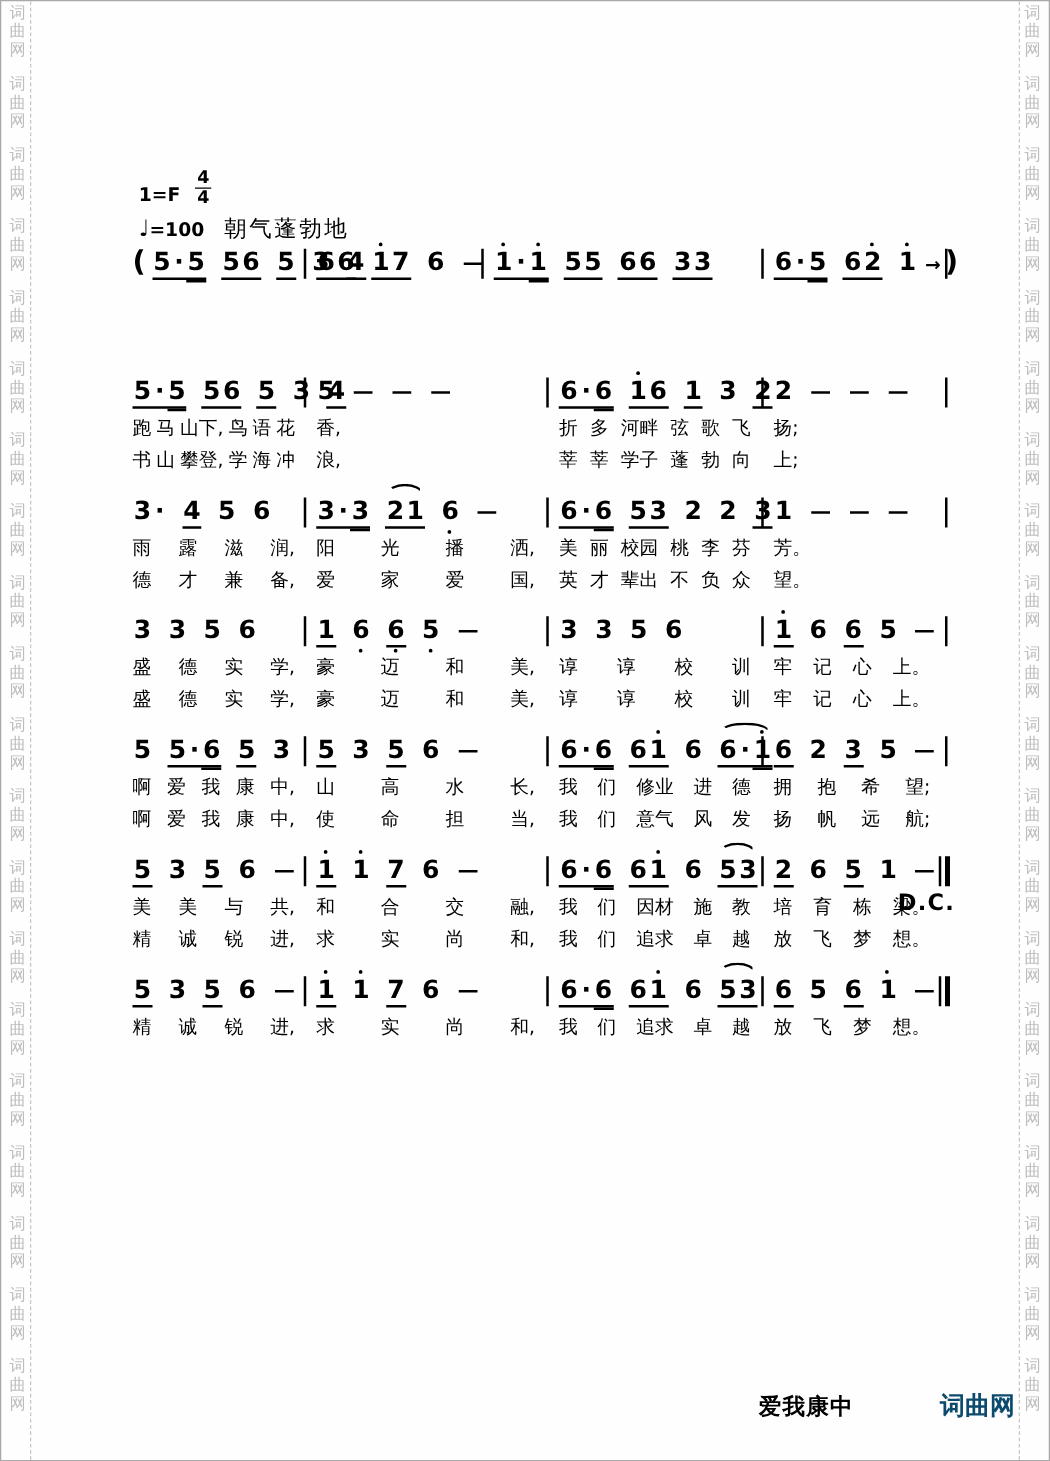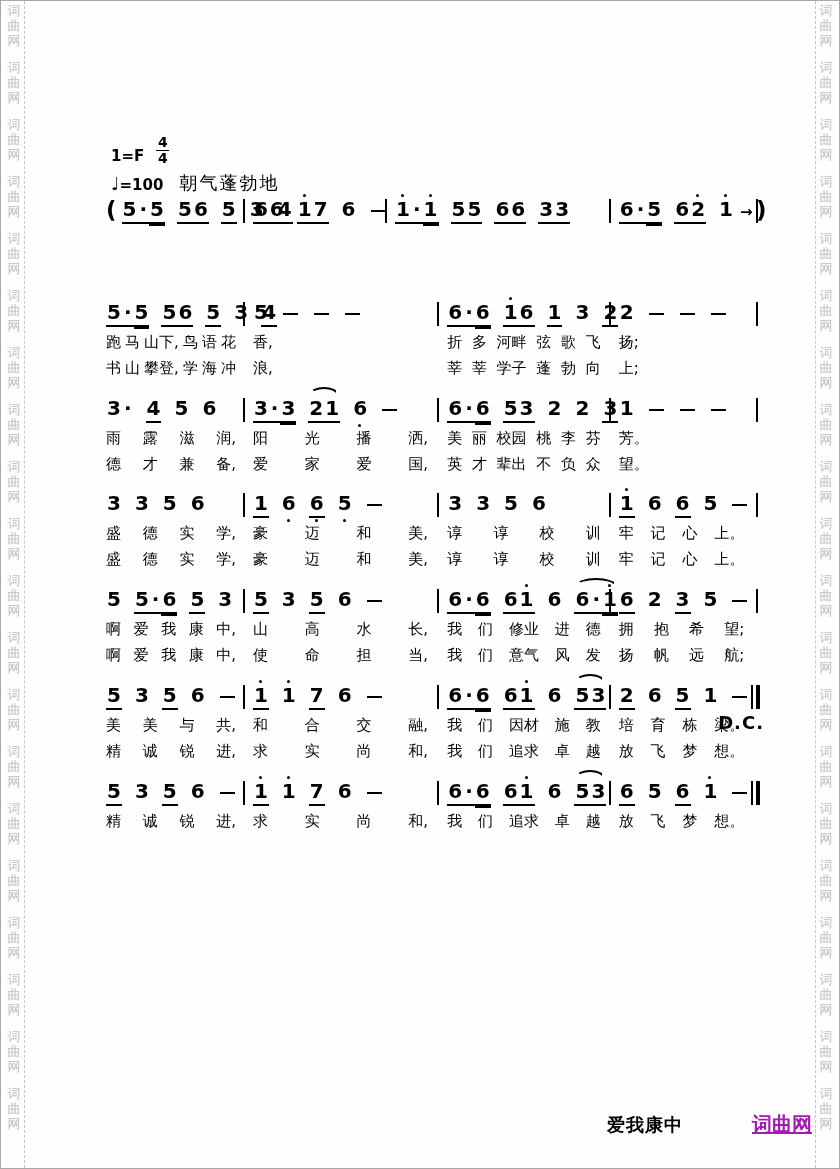--- a/index.html
+++ b/index.html
@@ -1110,14 +1110,14 @@
           </div>
           <span class="endbar">
             <span class="b1"></span>
             <span class="b2"></span>
           </span>
         </div>
       </div>
     </div>
 
   <div class="footer-src">爱我康中</div>
-  <div class="footer-brand" id="footer-brand" style="color: #a21caf; text-decoration: underline;">词曲网</div>
+  <div class="footer-brand" id="footer-brand" style="color: #0c4a6e;">词曲网</div>
 </div>
 
 </body></html>

